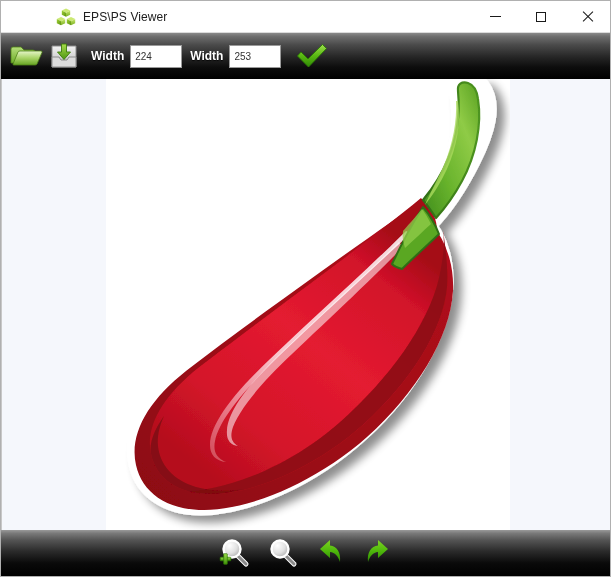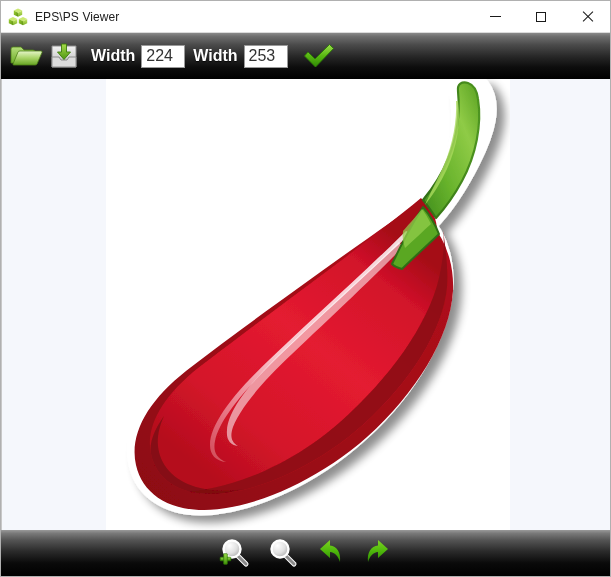--- a/index.html
+++ b/index.html
@@ -28,20 +28,21 @@
 
   
   .titlebar {
     position: relative;
     height: 31px;
     flex: 0 0 31px;
     background: #ffffff;
     display: flex;
     align-items: center;
     border-bottom: 1px solid #dcdcdc;
+    padding-left: 48px;
   }
   .title-icon {
     width: 20px;
     height: 20px;
     margin-left: 7px;
     margin-right: 7px;
     position: relative;
     flex: 0 0 20px;
   }
   .title-text {
@@ -115,35 +116,35 @@
     display: flex;
     align-items: center;
     justify-content: center;
     background: transparent;
     border: none;
     padding: 0;
     flex: 0 0 auto;
   }
   .tb-label {
     color: #ffffff;
-    font-size: 16px;
+    font-size: 12px;
     font-weight: bold;
     margin-left: 8px;
     margin-right: 6px;
     white-space: nowrap;
     text-shadow: 0 1px 1px rgba(0,0,0,0.8);
   }
   .tb-input {
-    width: 44px;
+    width: 52px;
     height: 23px;
     box-sizing: border-box;
     border: 1px solid #9a9a9a;
     background: #ffffff;
     font-family: "Liberation Sans", sans-serif;
-    font-size: 16px;
+    font-size: 10px;
     color: #333333;
     padding: 0 4px;
     outline: none;
   }
   .tb-spacer { width: 12px; flex: 0 0 12px; }
 
   
   .canvas-area {
     flex: 1 1 auto;
     position: relative;

